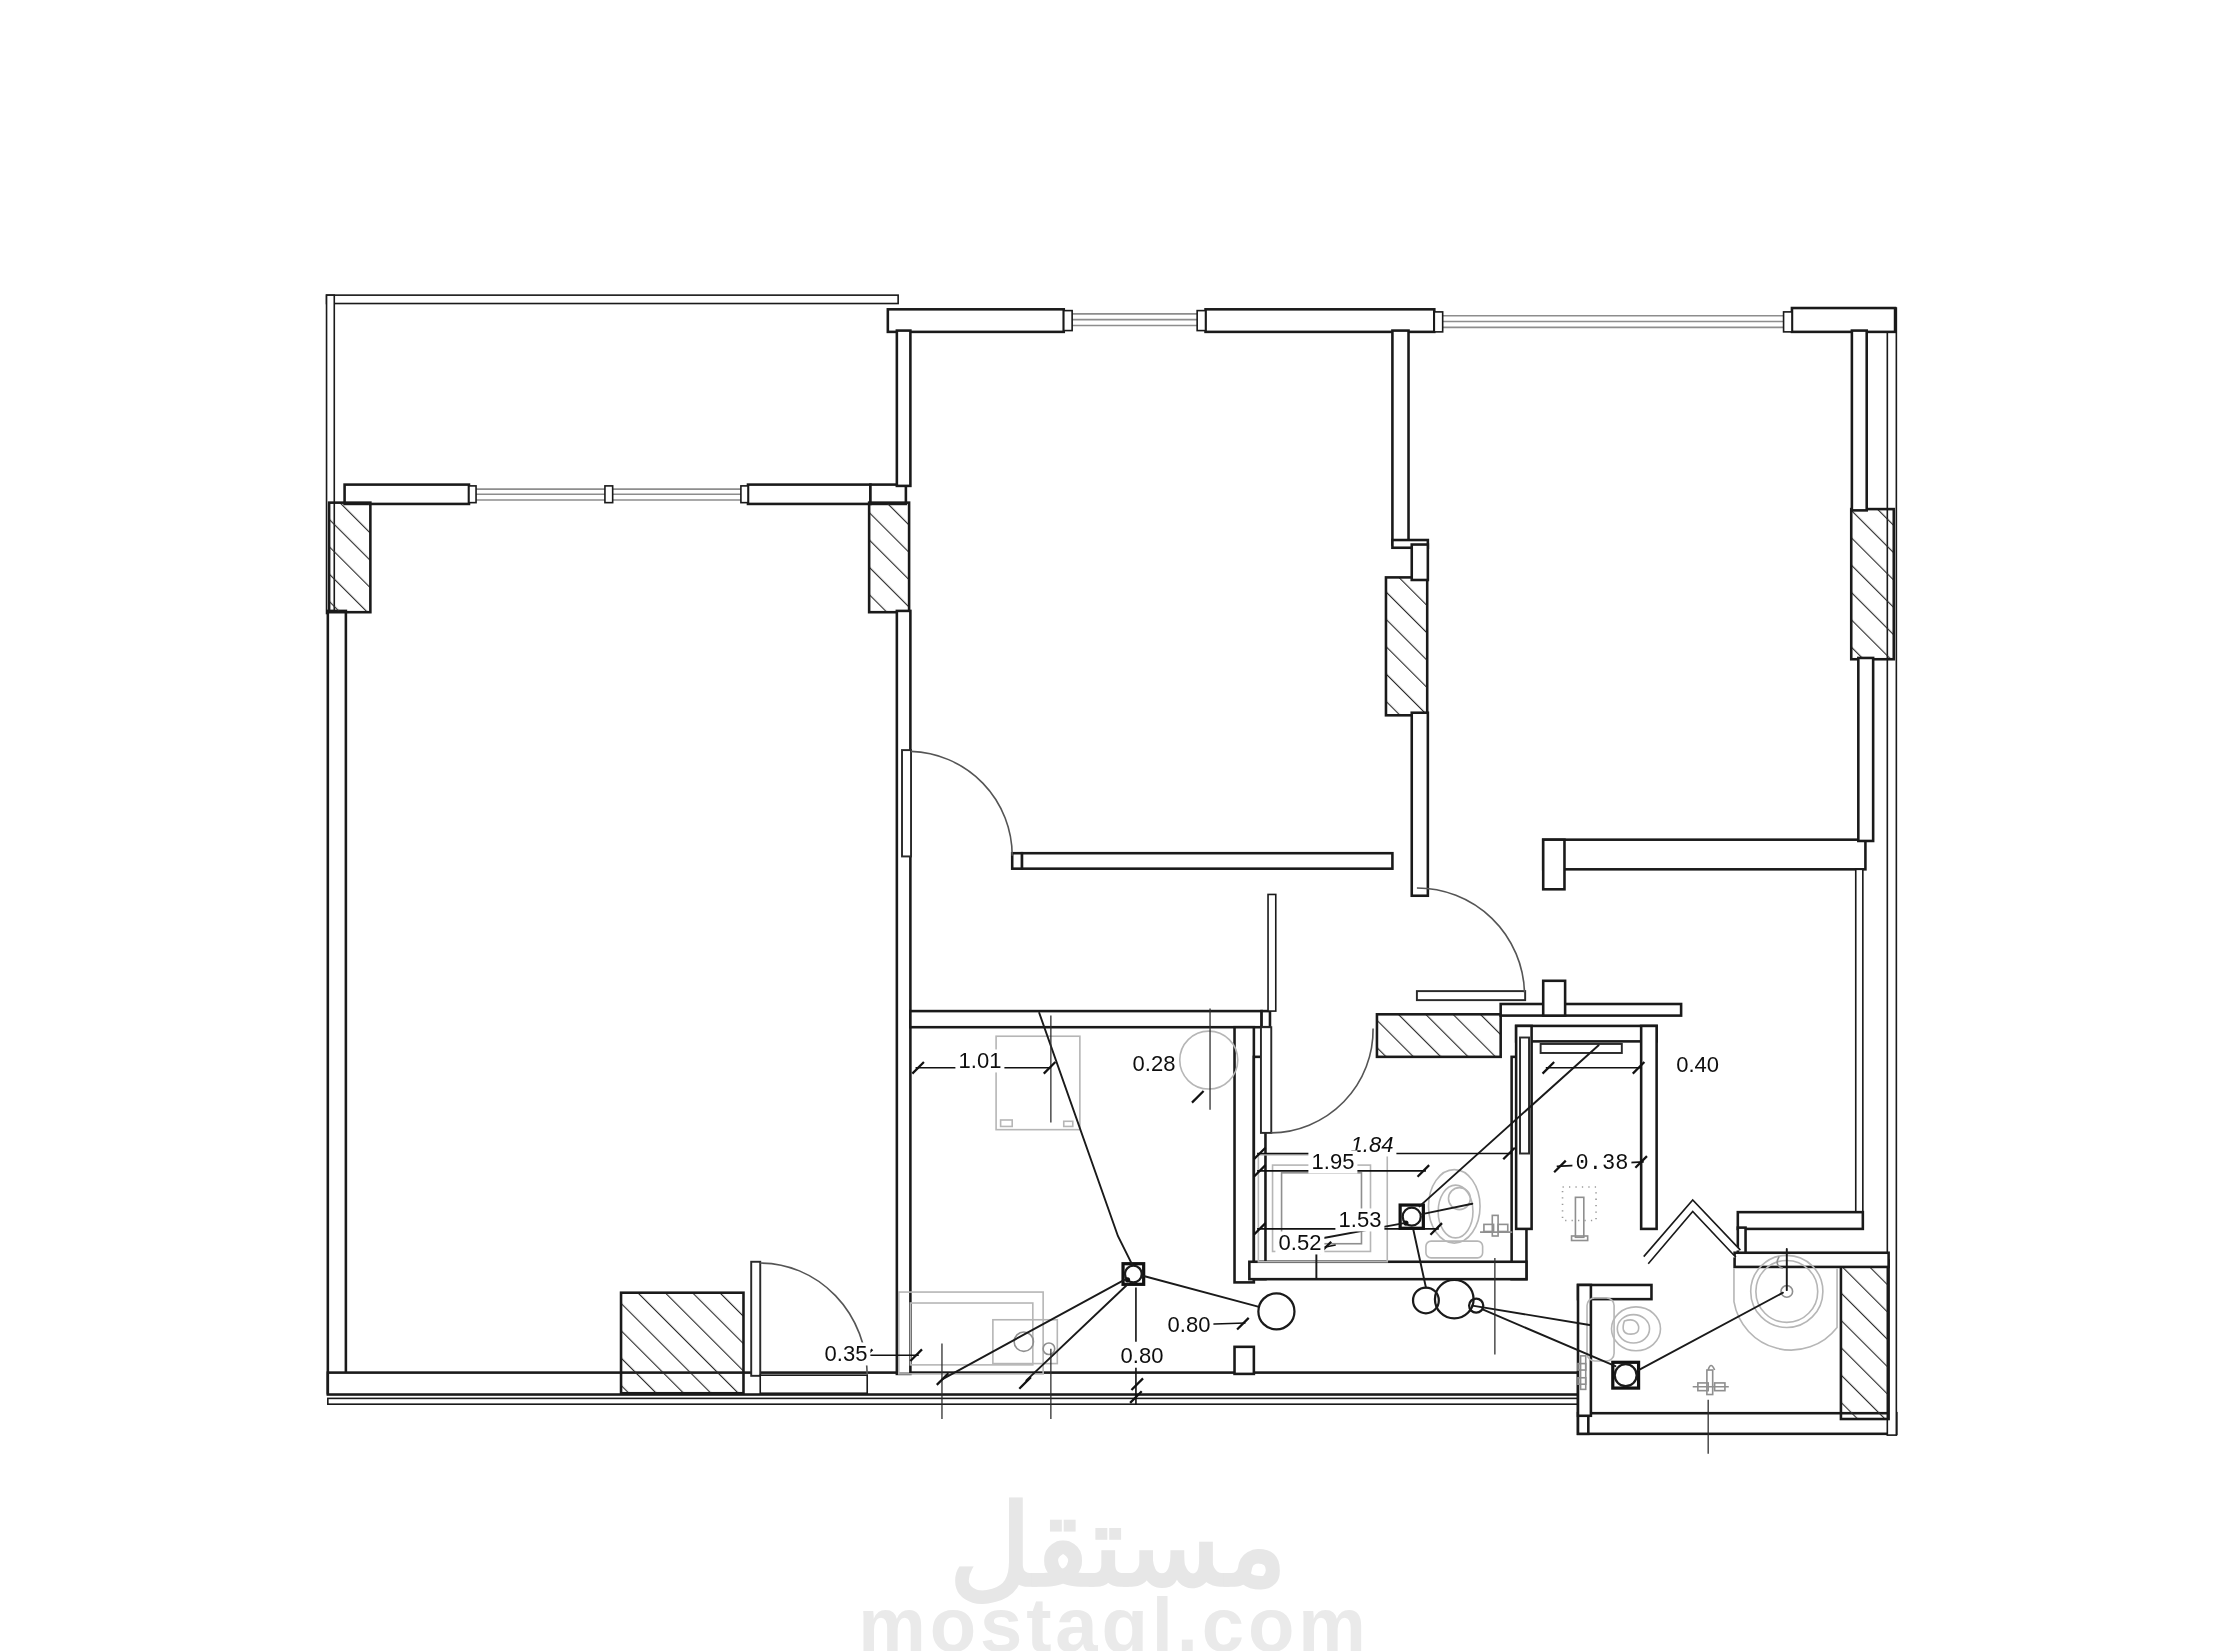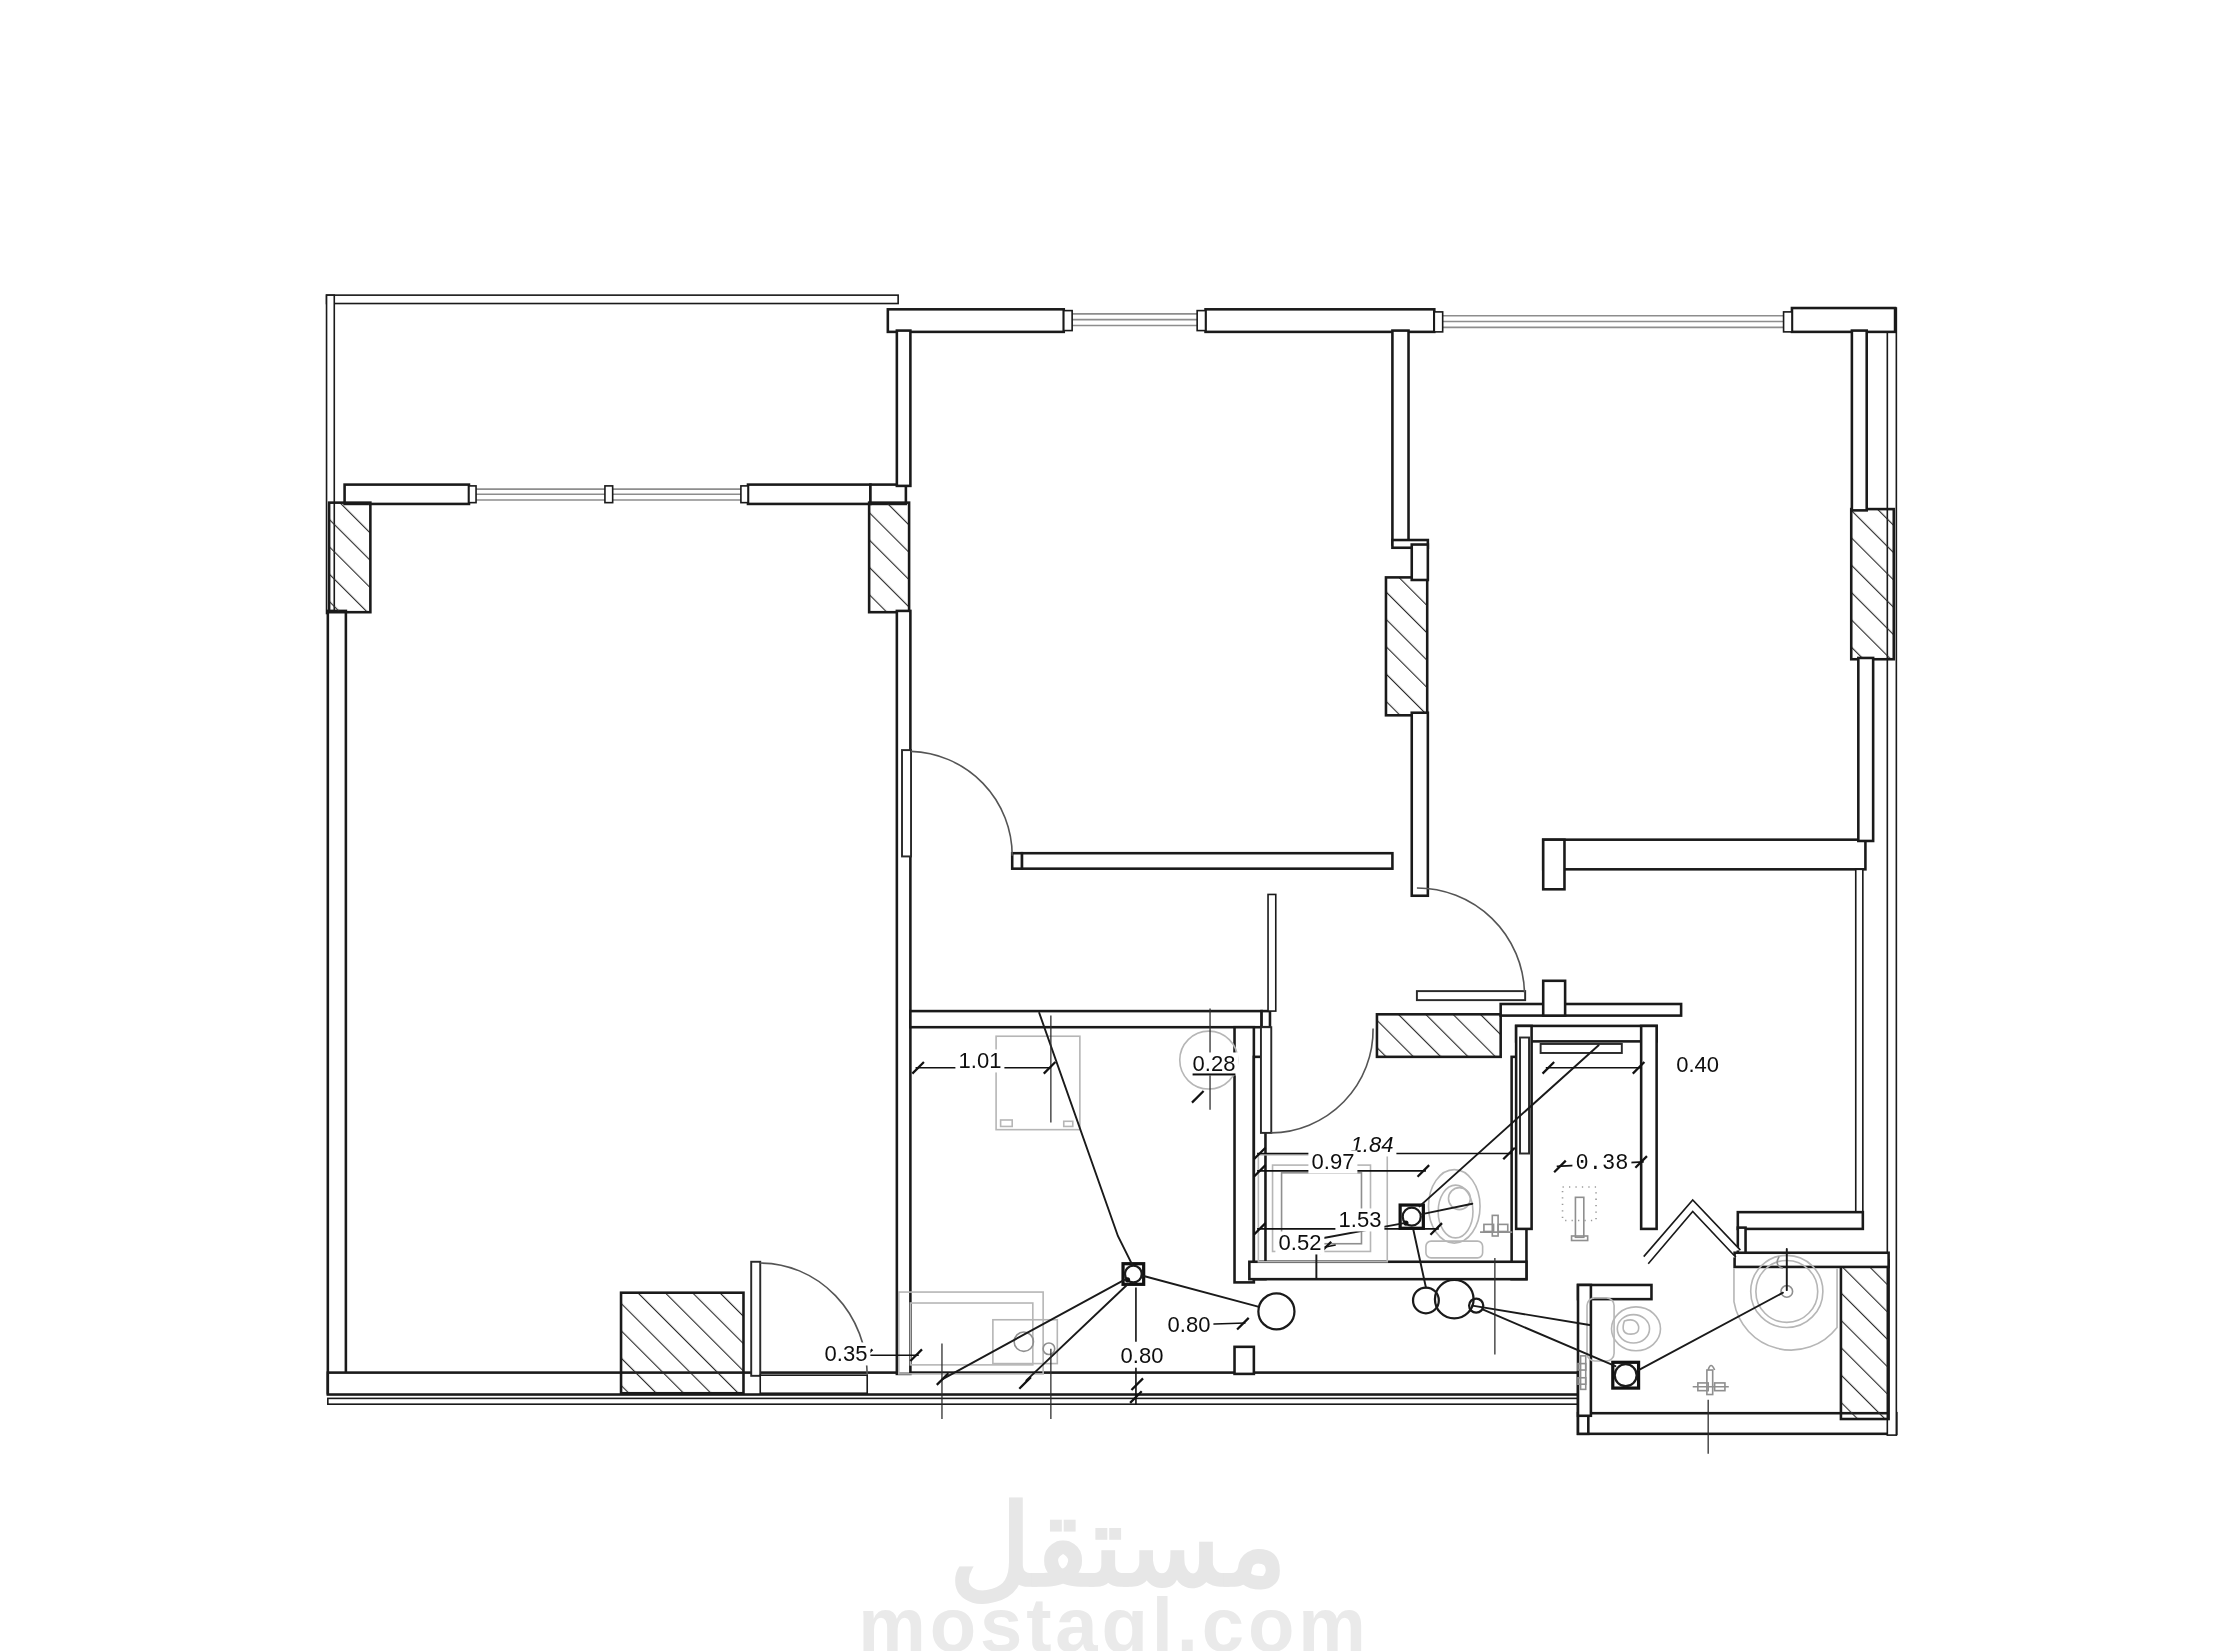--- a/index.html
+++ b/index.html
@@ -338,23 +338,23 @@
       <line class="tick" x1="2537" y1="1812" x2="2555" y2="1794"></line>
       <line class="tick" x1="1755" y1="2157" x2="1773" y2="2139"></line>
       <line class="tick" x1="1581" y1="2155" x2="1599" y2="2137"></line>
       <line class="tick" x1="1453" y1="2149" x2="1471" y2="2131"></line>
     </g>
   </g>
 </svg>
 
 <div>
       <span class="dim-label" style="left: 980px; top: 1061px;">1.01</span>
-      <span class="dim-label" style="left: 1214px; top: 1064px; text-decoration: underline;">0.28</span>
+      <span class="dim-label" style="left: 1154px; top: 1064px;">0.28</span>
       <span class="dim-label" style="left: 1372px; top: 1145px; font-style: italic;">1.84</span>
-      <span class="dim-label" style="left: 1333px; top: 1162px;">0.97</span>
+      <span class="dim-label" style="left: 1333px; top: 1162px;">1.95</span>
       <span class="dim-label" style="left: 1360px; top: 1220px;">1.53</span>
       <span class="dim-label" style="left: 1288px; top: 1243px; margin-left: 12px;">0.52</span>
       <span class="dim-label" style="left: 1189px; top: 1325px;">0.80</span>
       <span class="dim-label" style="left: 1142px; top: 1356px;">0.80</span>
       <span class="dim-label" style="left: 846px; top: 1354px; text-align: right;">0.35</span>
       <span class="dim-label left-anchor" style="left: 1673px; top: 1065px;">0.40</span>
       <span class="dim-label" style="left: 1602px; top: 1164px; font-family: Liberation Mono, monospace;">0.38</span>
     </div>
 
 <div class="wm" id="wm-logo" style="left: 1118px; top: 1546px; color: rgb(231, 231, 231);" dir="rtl">مستقل</div>

